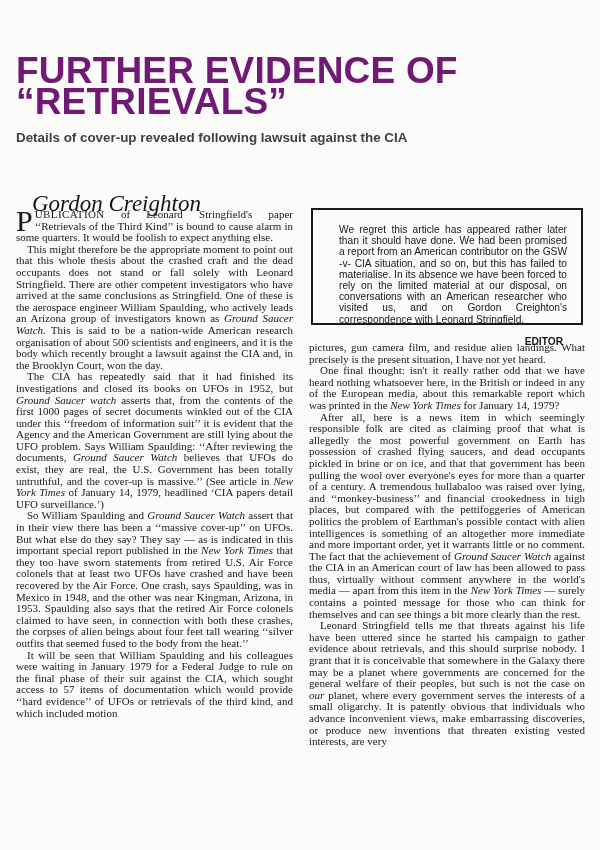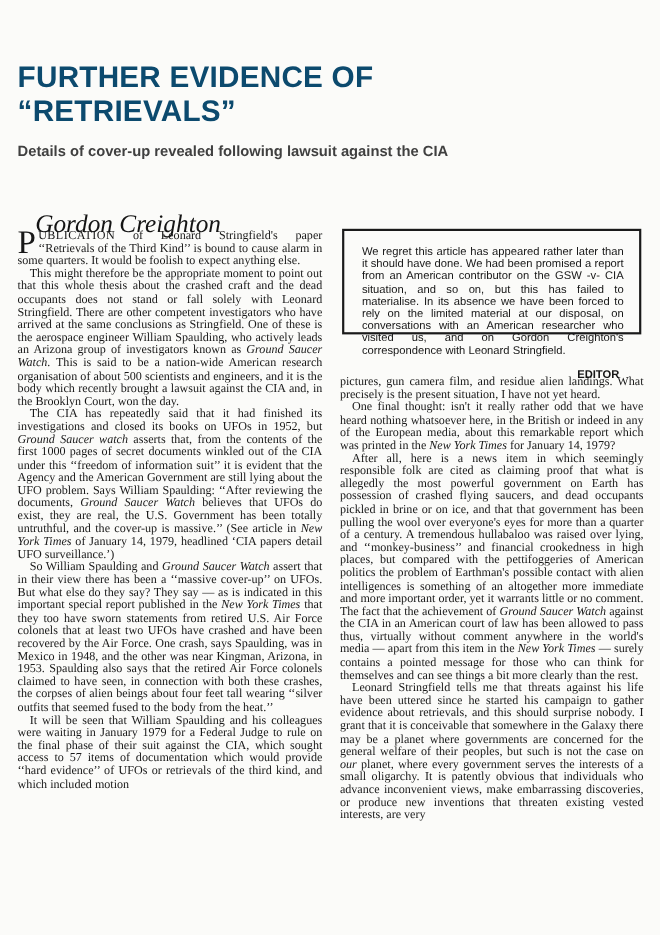--- a/index.html
+++ b/index.html
@@ -1,20 +1,20 @@
 <!DOCTYPE html>
 <html><head>
 <meta charset="utf-8">
 <style>
   html, body { margin: 0; padding: 0; background: #fbfbf9; }
   body { width: 600px; height: 850px; position: relative; overflow: hidden; color: #141414; }
   .title {
     position: absolute; left: 16px; top: 55px; margin: 0;
     font-family: "Liberation Sans", sans-serif; font-weight: bold;
-    font-size: 27px; line-height: 31px; letter-spacing: 0.2px; color: #0c4a6e;
+    font-size: 37px; line-height: 31px; letter-spacing: 0.2px; color: #701a75;
   }
   .title span { display: block; }
   .subtitle {
     position: absolute; left: 16px; top: 130px; margin: 0;
     font-family: "Liberation Sans", sans-serif; font-weight: bold;
     font-size: 13.4px; line-height: 16px; color: #404040;
   }
   .byline {
     position: absolute; left: 16px; top: 175px; margin: 16px;
     font-family: "Liberation Serif", serif; font-style: italic; font-weight: normal;
@@ -28,23 +28,23 @@
   .col-right { left: 309px; top: 342px; width: 276px; }
   .col p { margin: 0; text-indent: 11px; hyphens: manual; }
   .col p.first { text-indent: 0; }
   .dropcap {
     float: left; font-size: 30px; line-height: 22px; margin: 1px 2px 0 0;
     font-family: "Liberation Serif", serif;
   }
   .smallcaps { letter-spacing: 0.4px; }
   em { font-style: italic; }
   .editor-box {
-    position: absolute; left: 311px; top: 208px; width: 272px; height: 96px;
+    position: absolute; left: 311px; top: 208px; width: 272px; height: 117px;
     border: 2px solid #1a1a1a; box-sizing: border-box;
-    padding: 14px 14px 4px 16px;
+    padding: 14px 14px 4px 26px;
     font-family: "Liberation Sans", sans-serif; font-size: 10.2px; line-height: 11.2px;
     text-align: justify; color: #161616;
   }
   .editor-box .sig {
     display: block; text-align: right; font-weight: bold; margin-top: 11px; padding-right: 4px;
   }
 </style>
 </head>
 <body>
 

